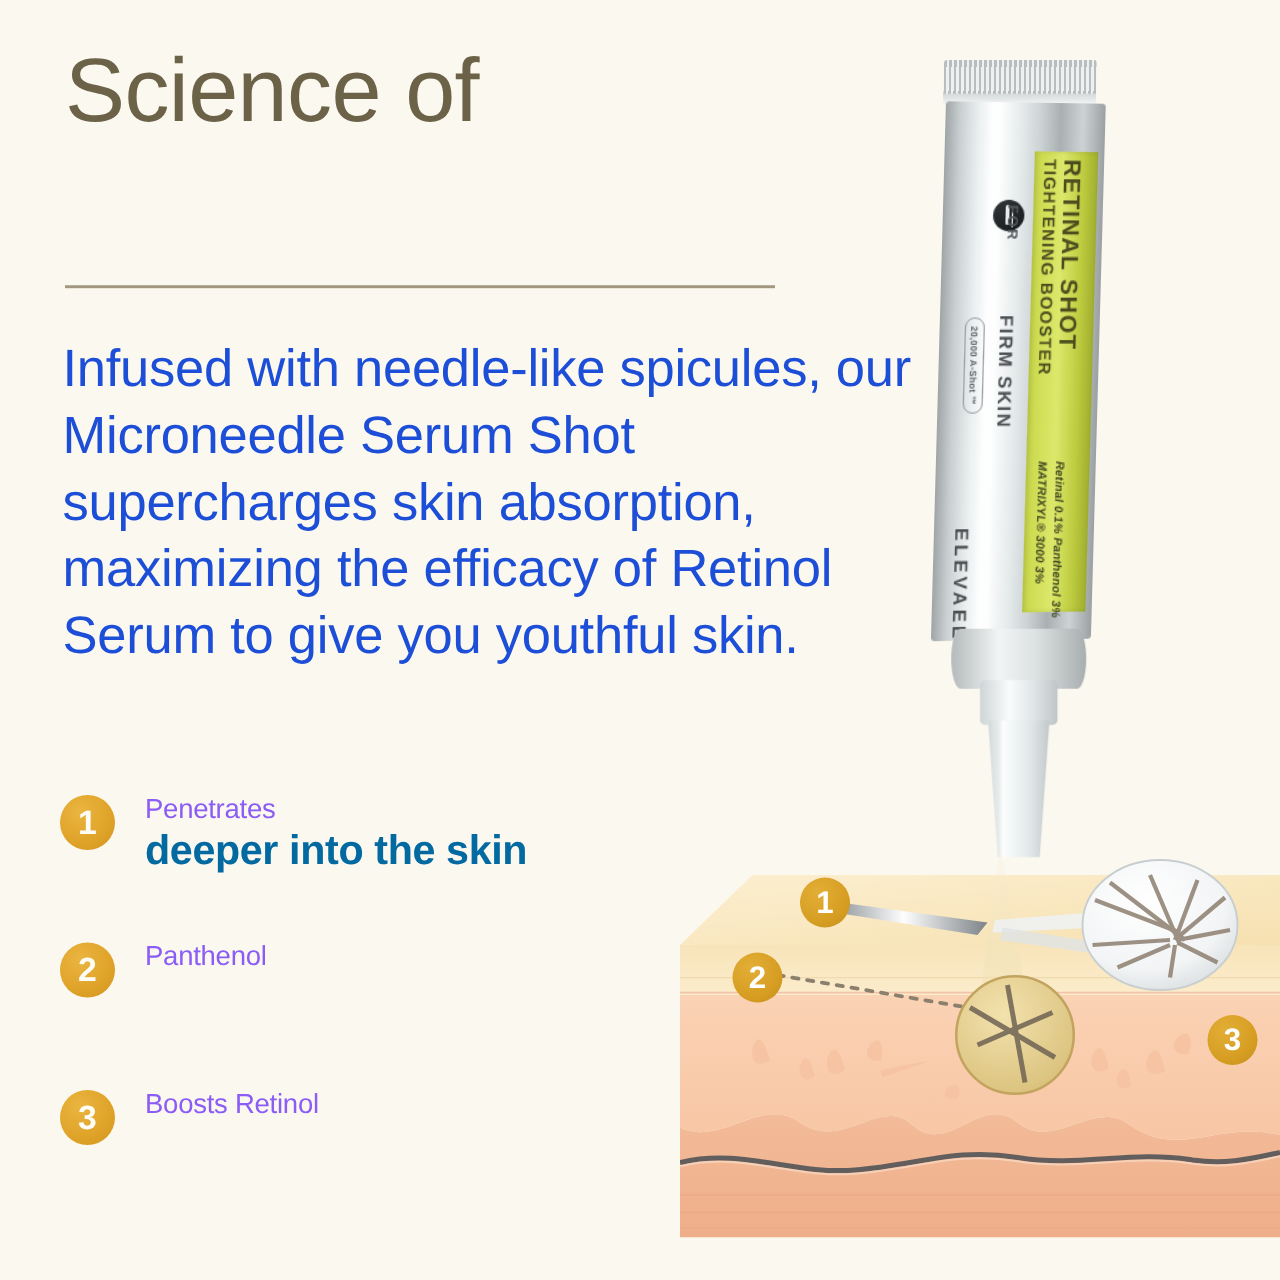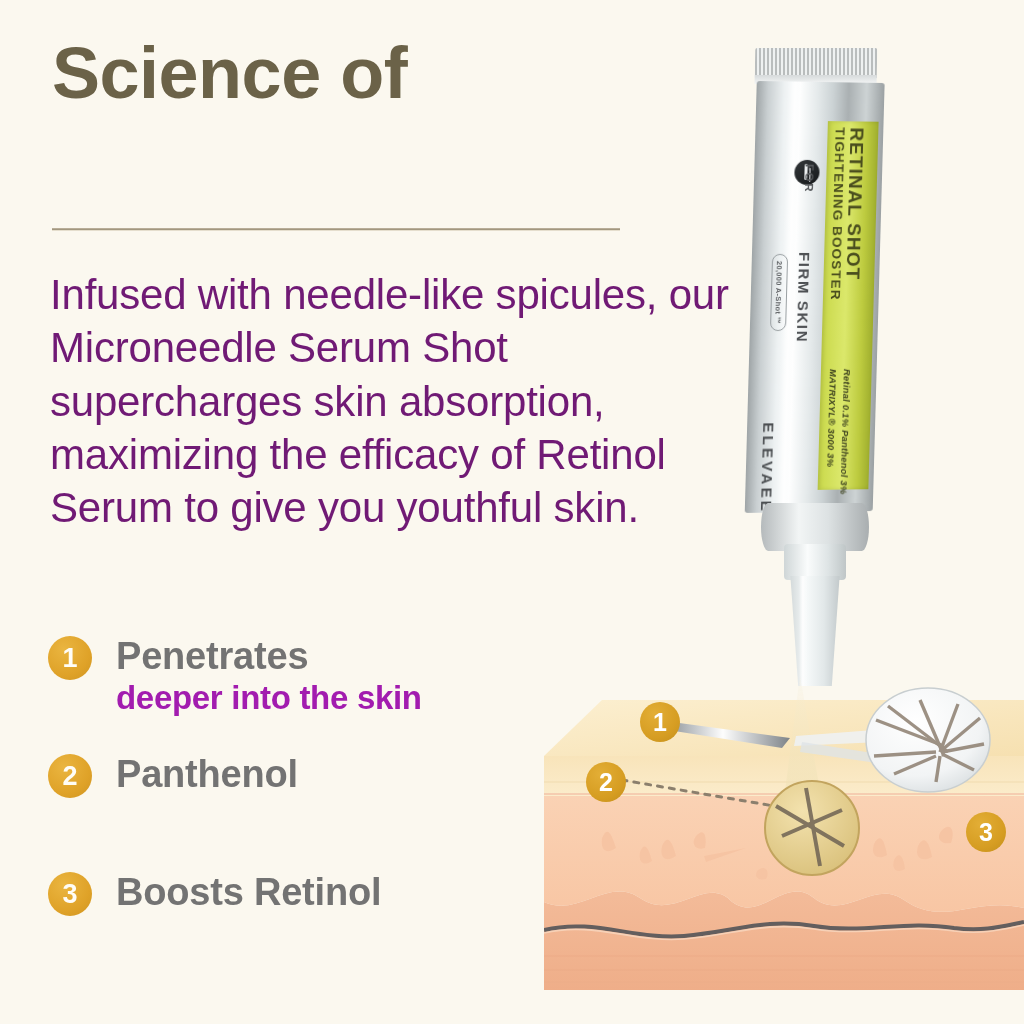--- a/index.html
+++ b/index.html
@@ -8,43 +8,43 @@
     background:#fbf8ef;
     font-family:"Liberation Sans", sans-serif;
     position:relative;
     overflow:hidden;
   }
   .canvas { position:absolute; inset:0; width:1024px; height:1024px; }
 
   
   .headline {
     position:absolute; left:52px; top:38px; width:660px;
-    font-size:72px; line-height:0.98; font-weight:700;
+    font-size:72px; line-height:0.98; font-weight:400;
     color:#6b6248; letter-spacing:-0.5px;
   }
   .divider {
     position:absolute; left:52px; top:228px; width:568px; height:3px;
     background:linear-gradient(to bottom,#b8ad98 0 1px,#a2977f 1px 2px,#e5decd 2px 3px);
   }
   .bodycopy {
     position:absolute; left:50px; top:268px; width:715px;
-    font-size:42px; line-height:1.27; font-weight:400; color:#701a75;
+    font-size:42px; line-height:1.27; font-weight:400; color:#1d4ed8;
     letter-spacing:-0.2px;
   }
 
   
   .bullets { position:absolute; left:48px; top:634px; width:520px; }
   .bullet { position:relative; min-height:88px; margin-bottom:30px; padding-left:68px; }
   .badge {
     position:absolute; left:0; top:2px; width:44px; height:44px; border-radius:50%;
     background:radial-gradient(circle at 36% 30%,#eab540,#dfa228 62%,#cf9420);
     color:#fffdf7; font-size:27px; font-weight:700; line-height:44px; text-align:center;
   }
-  .b-line1 { font-size:38px; font-weight:700; color:#737373; line-height:1.17; letter-spacing:-0.2px; }
-  .b-line2 { font-size:33px; font-weight:700; color:#a21caf; line-height:1.2; letter-spacing:-0.3px; }
+  .b-line1 { font-size:22px; font-weight:400; color:#8b5cf6; line-height:1.17; letter-spacing:-0.2px; }
+  .b-line2 { font-size:33px; font-weight:700; color:#0369a1; line-height:1.2; letter-spacing:-0.3px; }
 
   
   .tube { position:absolute; left:737px; top:48px; width:160px; height:600px; }
   .tube-crimp {
     position:absolute; left:18px; top:0; width:122px; height:30px;
     background:repeating-linear-gradient(to right,#b9bdbd 0 2px,#eef1f1 2px 4px);
     border-radius:2px 2px 0 0;
     transform:skewX(-1.2deg);
   }
   .tube-crimp:after {

